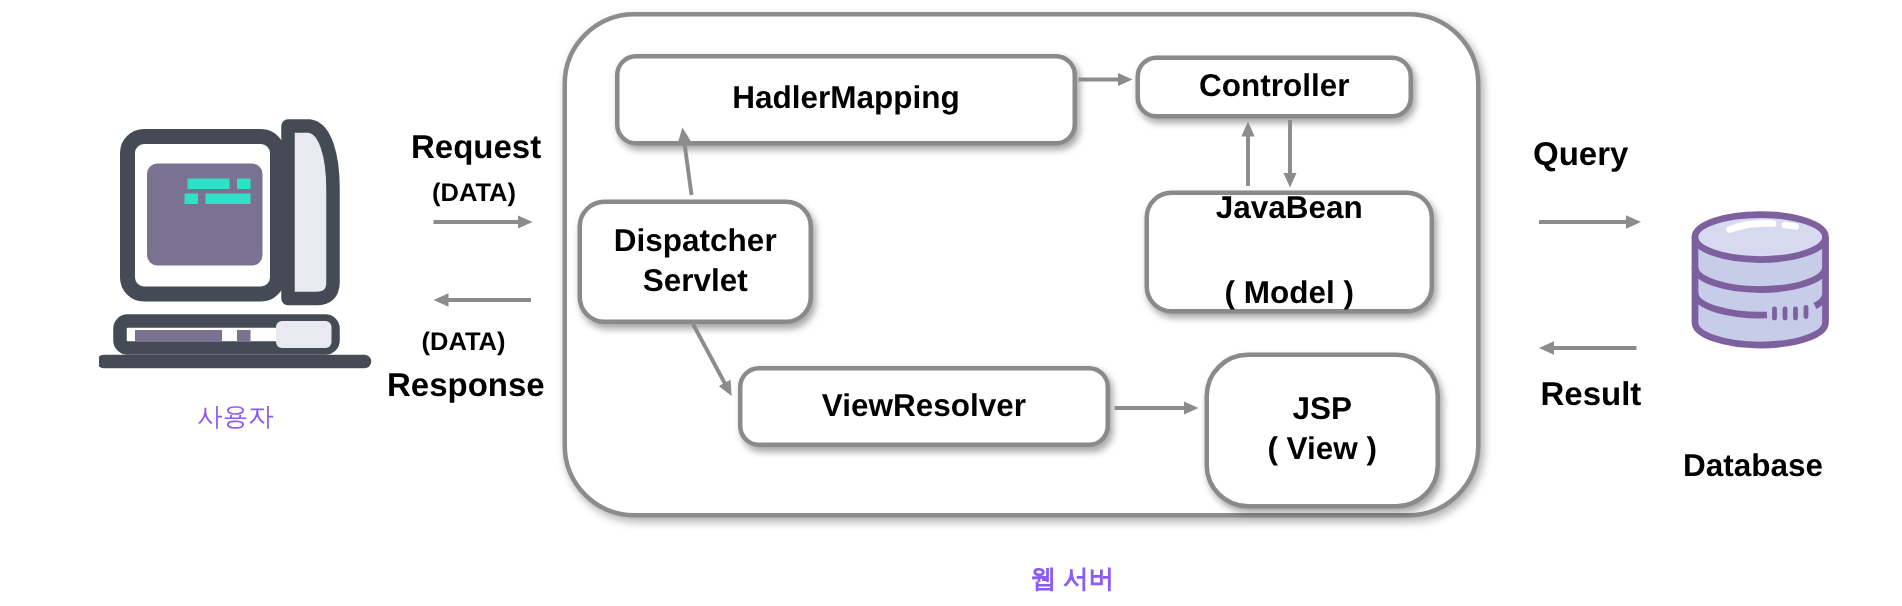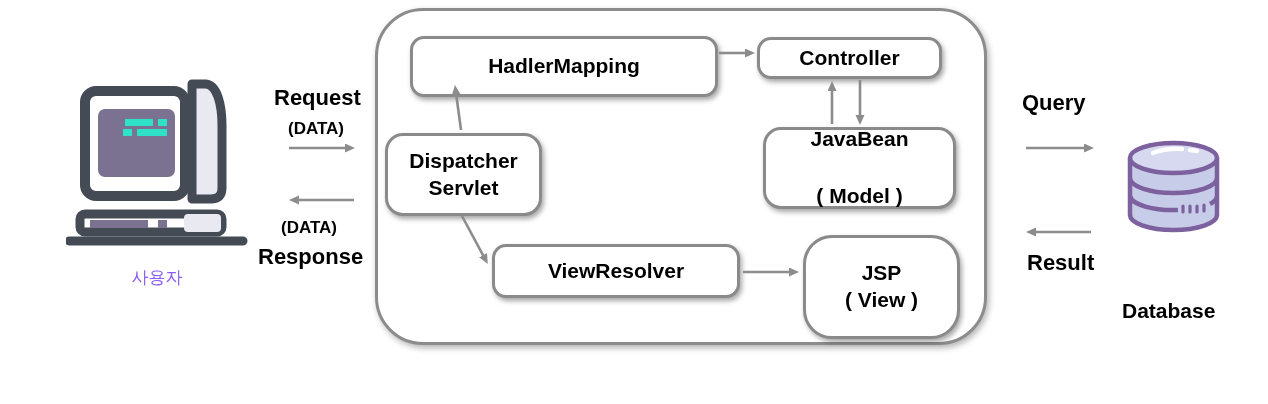--- a/index.html
+++ b/index.html
@@ -54,20 +54,21 @@
     </svg>
   </div>
   <div class="kr-label" style="left:94px;top:266px;width:126px;">사용자</div>
 
   <div class="flow-label" style="left:274px;top:85px;">Request</div>
   <div class="flow-sub" style="left:288px;top:119px;">(DATA)</div>
   <div class="flow-sub" style="left:281px;top:218px;">(DATA)</div>
   <div class="flow-label" style="left:258px;top:244px;">Response</div>
 
   <div class="server-container"></div>
+  <div class="kr-label kr-bold" style="left:655px;top:374px;width:120px;">웹 서버</div>
 
   <div class="node" style="left:410px;top:36px;width:308px;height:61px;">
     <span>HadlerMapping</span>
   </div>
   <div class="node" style="left:757px;top:37px;width:185px;height:42px;">
     <span>Controller</span>
   </div>
   <div class="node" style="left:385px;top:133px;width:157px;height:83px;border-radius:18px;">
     <span>Dispatcher</span>
     <span>Servlet</span>

